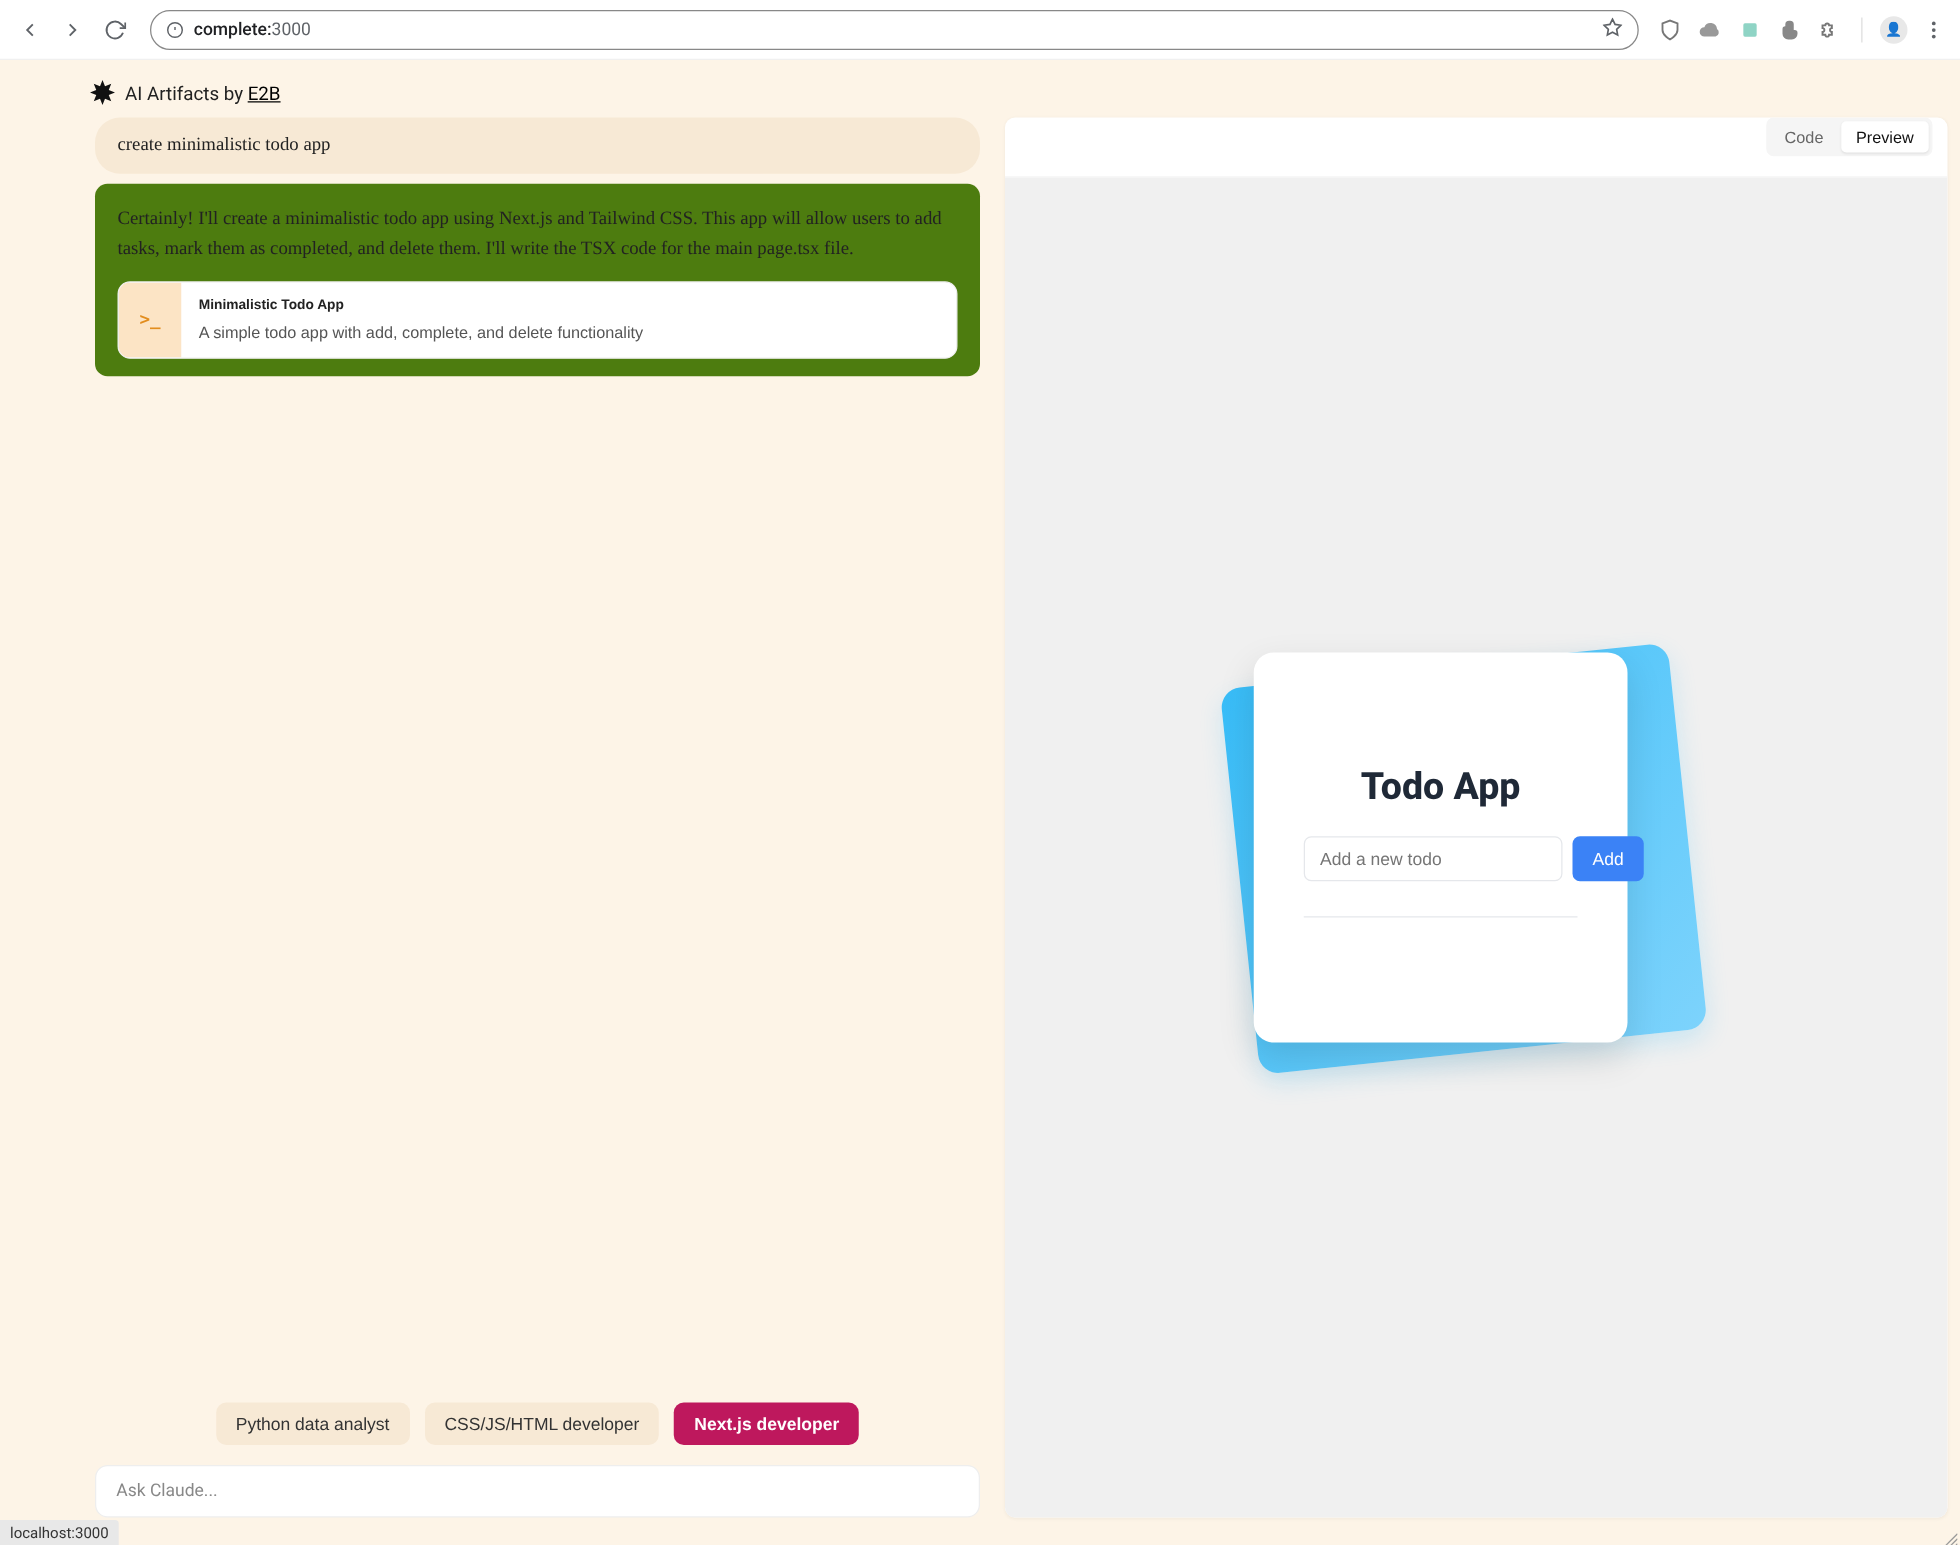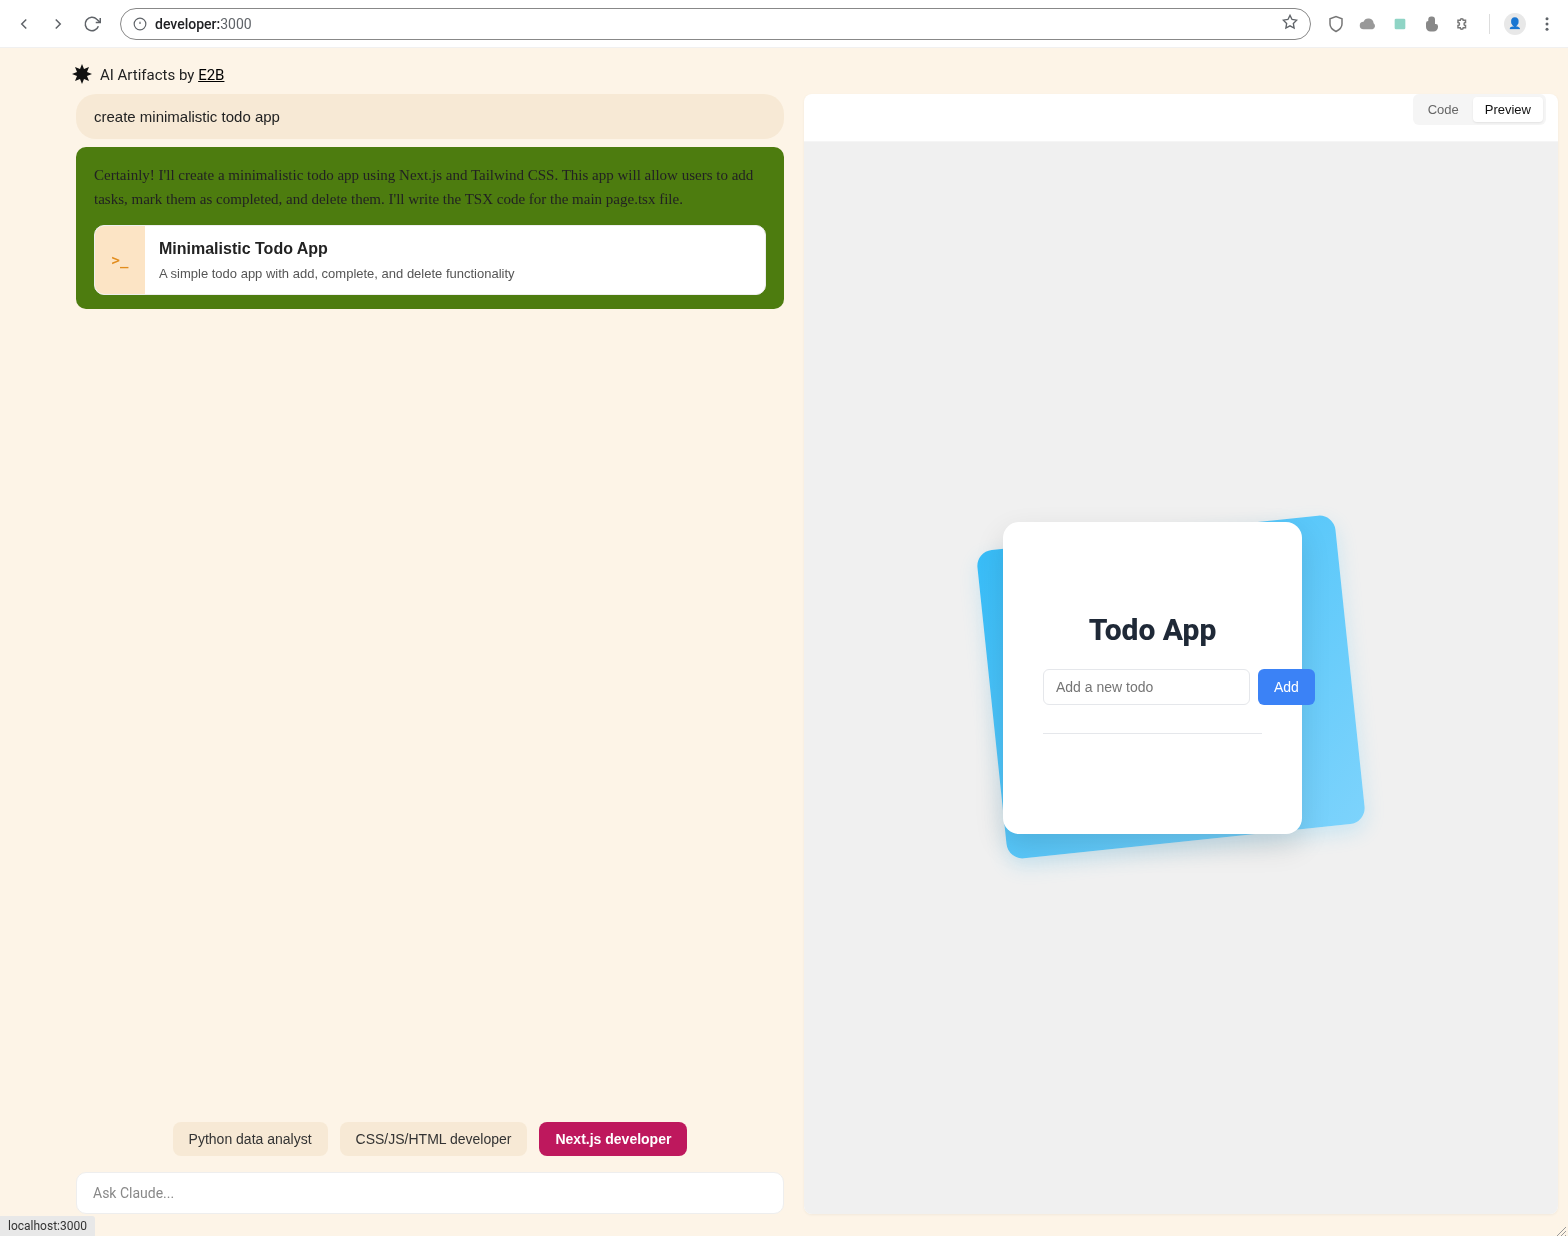--- a/index.html
+++ b/index.html
@@ -26,26 +26,26 @@
 
 .header-row { display: flex; align-items: center; padding: 18px 24px 10px 68px; gap: 10px; }
 .logo-icon { width: 24px; height: 24px; position: absolute; left: 70px; }
 .header-text { font-size: 15px; color: #222; margin-left: 32px; }
 .header-text a { color: #000000; text-decoration: underline; }
 
 .main-columns { display: flex; height: calc(100% - 58px); padding: 0 10px 10px 24px; gap: 20px; }
 
 
 .left-col { width: 760px; display: flex; flex-direction: column; padding-left: 52px; }
-.user-msg { background: #F7E9D5; border-radius: 20px; padding: 14px 18px; font-size: 15px; color: #222; font-family: Liberation Sans, sans-serif; }
+.user-msg { background: #F7E9D5; border-radius: 20px; padding: 14px 18px; font-size: 15px; color: #222; font-family: Liberation Serif, serif; }
 .assistant-msg { background: #4d7c0f; border-radius: 10px; padding: 16px 18px 14px; margin-top: 8px; font-size: 15px; color: #222; font-family: Georgia, serif; line-height: 1.6; }
 .artifact-card { display: flex; background: #fff; border: 1px solid #eee; border-radius: 10px; margin-top: 14px; overflow: hidden; font-family: -apple-system, sans-serif; cursor: pointer; }
 .artifact-icon { width: 50px; background: #FCE4C5; display: flex; align-items: center; justify-content: center; color: #E28D1E; font-family: monospace; font-size: 14px; font-weight: bold; }
 .artifact-body { padding: 10px 14px; }
-.artifact-title { font-size: 16px; font-weight: 600; color: #222; }
+.artifact-title { font-size: 11px; font-weight: 600; color: #222; }
 .artifact-desc { font-size: 13px; color: #555; margin-top: 2px; }
 
 .left-spacer { flex: 1; }
 
 .persona-row { display: flex; gap: 12px; justify-content: center; padding: 6px 0 16px; }
 .persona-btn { padding: 9px 16px; border-radius: 8px; font-size: 14px; border: none; cursor: pointer; background: #F7E9D5; color: #333; }
 .persona-btn.active { background: #be185d; color: #fff; font-weight: bold; }
 
 .prompt-input { background: #fff; border: 1px solid #eee; border-radius: 10px; padding: 12px 16px; font-size: 14px; color: #888; }
 
@@ -93,21 +93,21 @@
         <path d="M20.49 15a9 9 0 1 1-2.12-9.36L23 10"></path>
       </svg>
   </div>
   <div class="addr-wrap">
     <div class="addr-bar">
       <svg width="14" height="14" viewBox="0 0 24 24" fill="none" stroke="#5f6368" stroke-width="2">
           <circle cx="12" cy="12" r="10"></circle>
           <line x1="12" y1="8" x2="12" y2="12"></line>
           <line x1="12" y1="16" x2="12.01" y2="16"></line>
         </svg>
-      <span class="addr-text"><span class="domain">developer:</span><span class="port">3000</span></span>
+      <span class="addr-text"><span class="domain">complete:</span><span class="port">3000</span></span>
       <span class="addr-star">
         <svg width="16" height="16" viewBox="0 0 24 24" fill="none" stroke="currentColor" stroke-width="2">
             <polygon points="12 2 15.09 8.26 22 9.27 17 14.14 18.18 21.02 12 17.77 5.82 21.02 7 14.14 2 9.27 8.91 8.26 12 2"></polygon>
           </svg>
       </span>
     </div>
   </div>
   <div class="ext-icons">
     <div class="ext-icon">
       <svg viewBox="0 0 24 24" width="18" height="18" fill="none" stroke="currentColor" stroke-width="2">

